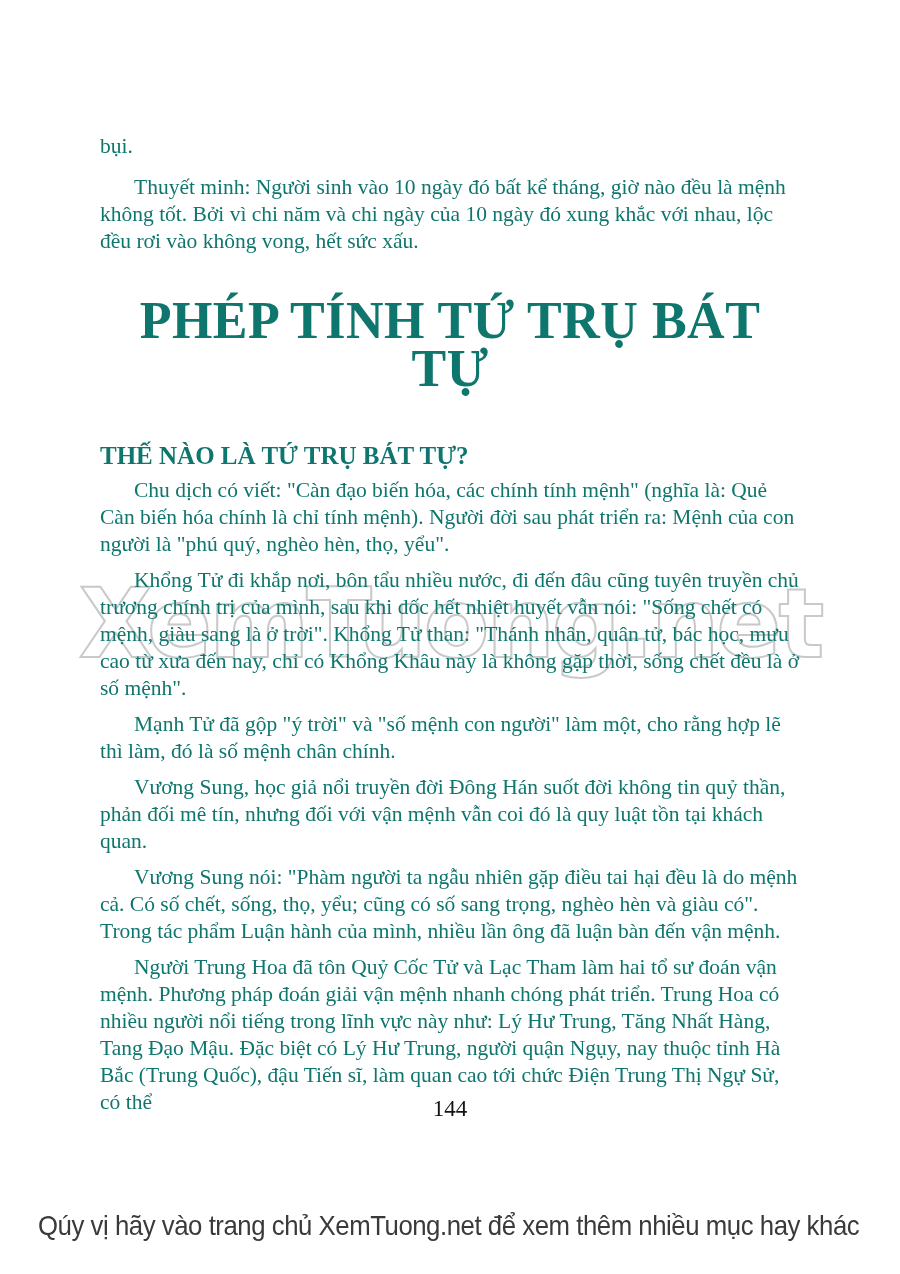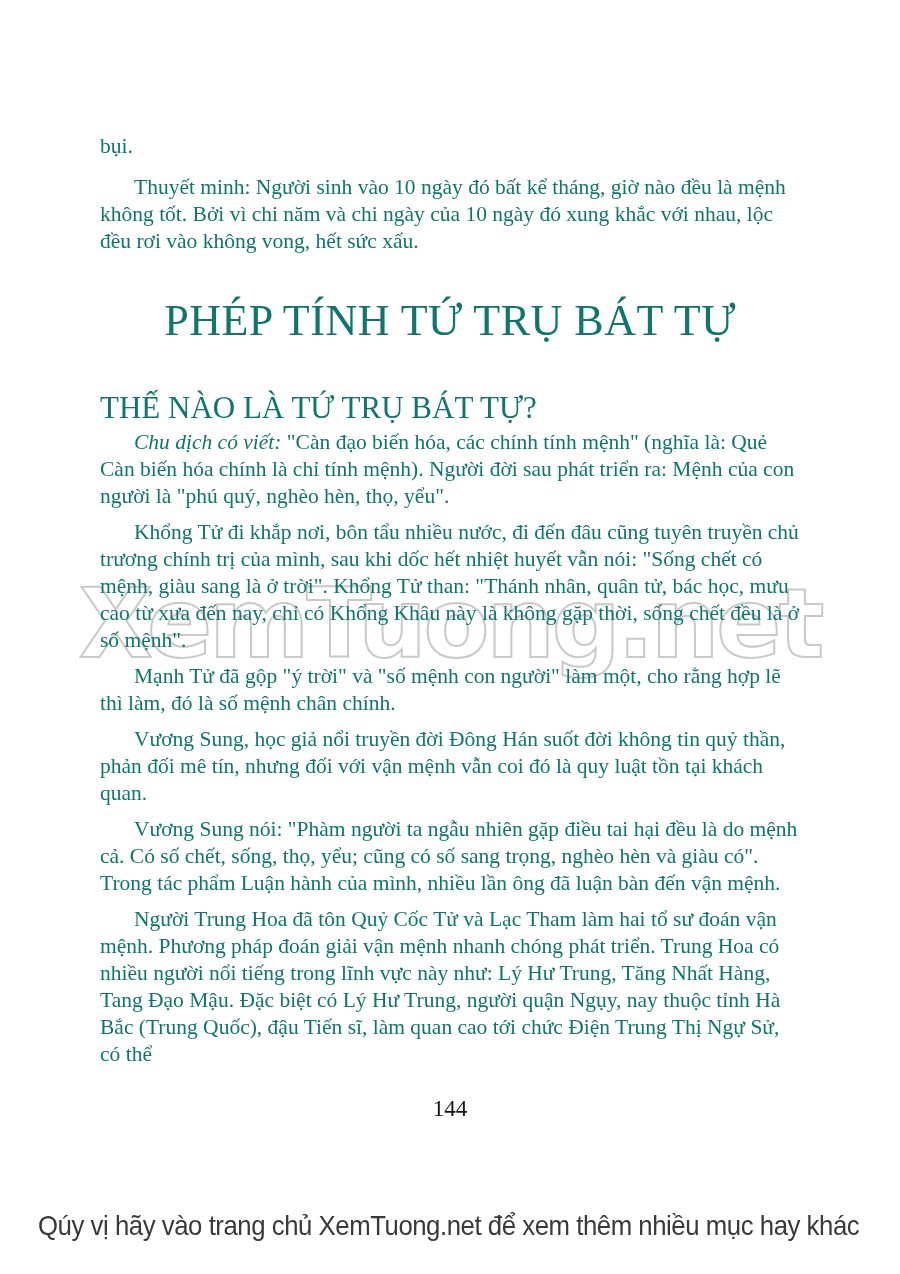--- a/index.html
+++ b/index.html
@@ -43,35 +43,35 @@
   }
   .content p {
     margin: 0 0 9px 0;
     text-indent: 34px;
   }
   p.fragment {
     text-indent: 0;
     margin-bottom: 14px;
   }
   .chapter-title {
-    font-size: 44px;
+    font-size: 52px;
     line-height: 48px;
-    font-weight: normal;
+    font-weight: bold;
     text-align: center;
     margin: 42px 0 10px 0;
     letter-spacing: 0.5px;
   }
   .section-title {
-    font-size: 31px;
+    font-size: 25px;
     line-height: 38px;
-    font-weight: normal;
+    font-weight: bold;
     text-align: left;
     margin: 44px 0 2px 0;
   }
-  .lead-italic { font-style: italic; }
+  .lead-italic { }
   .page-number {
     position: absolute;
     top: 1096px;
     left: 0;
     width: 900px;
     text-align: center;
     font-size: 23px;
     color: #141414;
     z-index: 1;
   }

